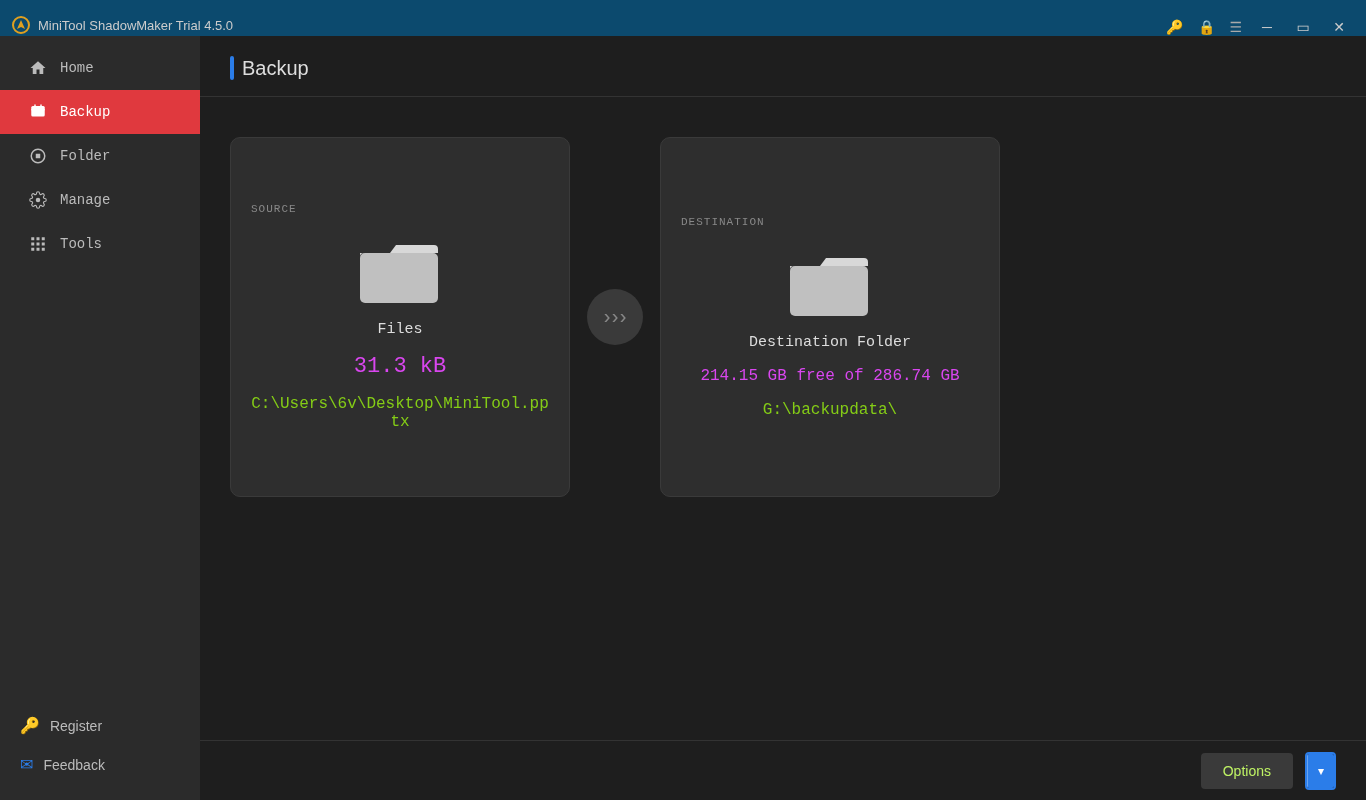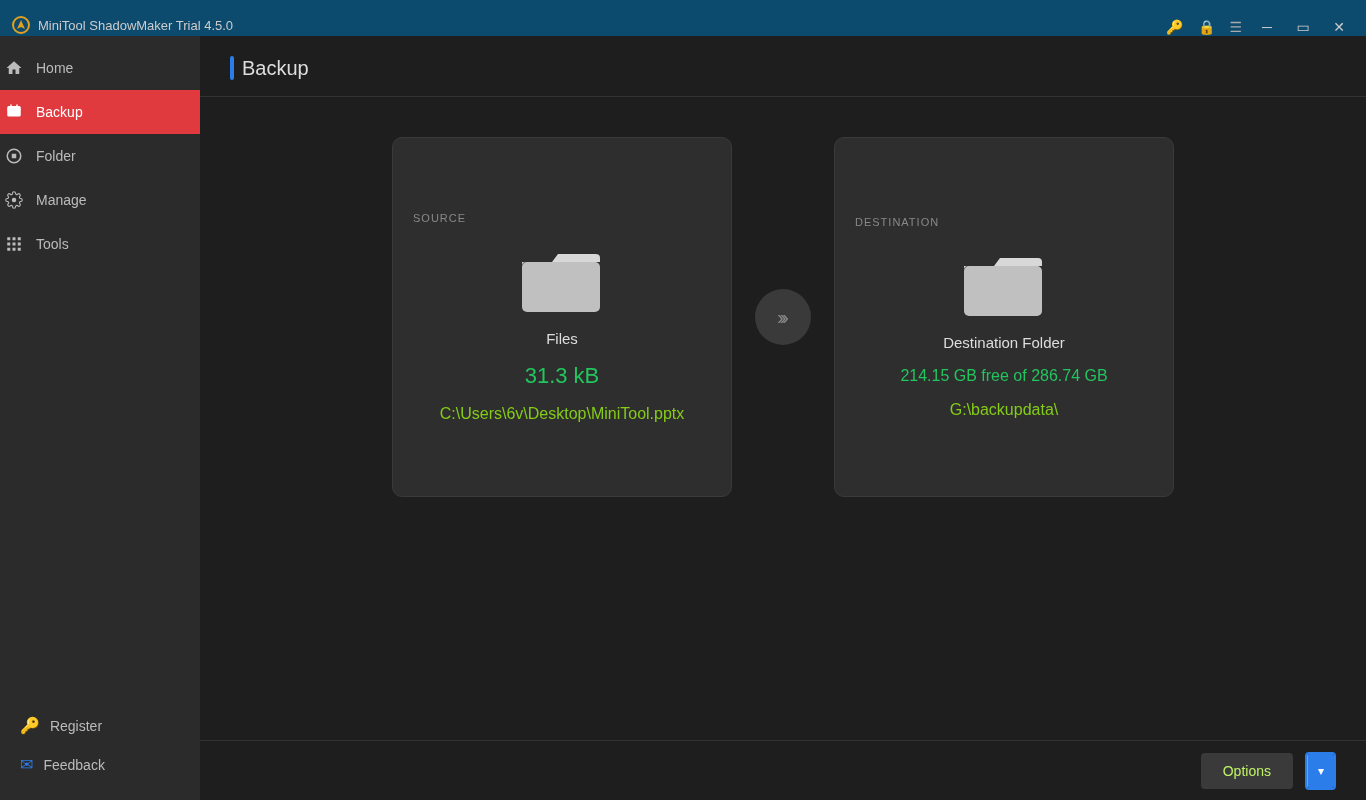--- a/index.html
+++ b/index.html
@@ -72,25 +72,26 @@
       width: 200px;
       background: #2b2b2b;
       display: flex;
       flex-direction: column;
       padding-top: 10px;
     }
     .nav-item {
       display: flex;
       align-items: center;
       gap: 12px;
-      padding: 12px 4px;
+      padding: 12px 28px;
       cursor: pointer;
       color: #bbb;
       font-size: 14px;
       border-radius: 0;
+      font-family: Liberation Mono, monospace;
     }
     .nav-item.active {
       background: #e0393e;
       color: #fff;
     }
     .nav-item .nav-icon {
       width: 20px;
       height: 20px;
       display: flex;
       align-items: center;
@@ -151,24 +152,25 @@
       font-size: 20px;
       color: #ddd;
       font-weight: 400;
     }
 
     
     #cards-area {
       flex: 1;
       display: flex;
       align-items: flex-start;
-      justify-content: center;
+      justify-content: flex-start;
       padding: 40px 30px;
-      gap: 16px;
+      gap: 10px;
       position: relative;
+      font-family: Liberation Mono, monospace;
     }
 
     .card {
       width: 340px;
       min-height: 360px;
       background: #2e2e2e;
       border-radius: 10px;
       display: flex;
       flex-direction: column;
       align-items: center;
@@ -206,21 +208,21 @@
       height: 66px;
     }
 
     .card-name {
       font-size: 15px;
       color: #ddd;
       text-align: center;
     }
     .card-size {
       font-size: 22px;
-      color: #22c55e;
+      color: #d946ef;
       font-weight: 400;
     }
     .card-path {
       font-size: 16px;
       color: #84cc16;
       text-align: center;
       word-break: break-all;
     }
 
     

